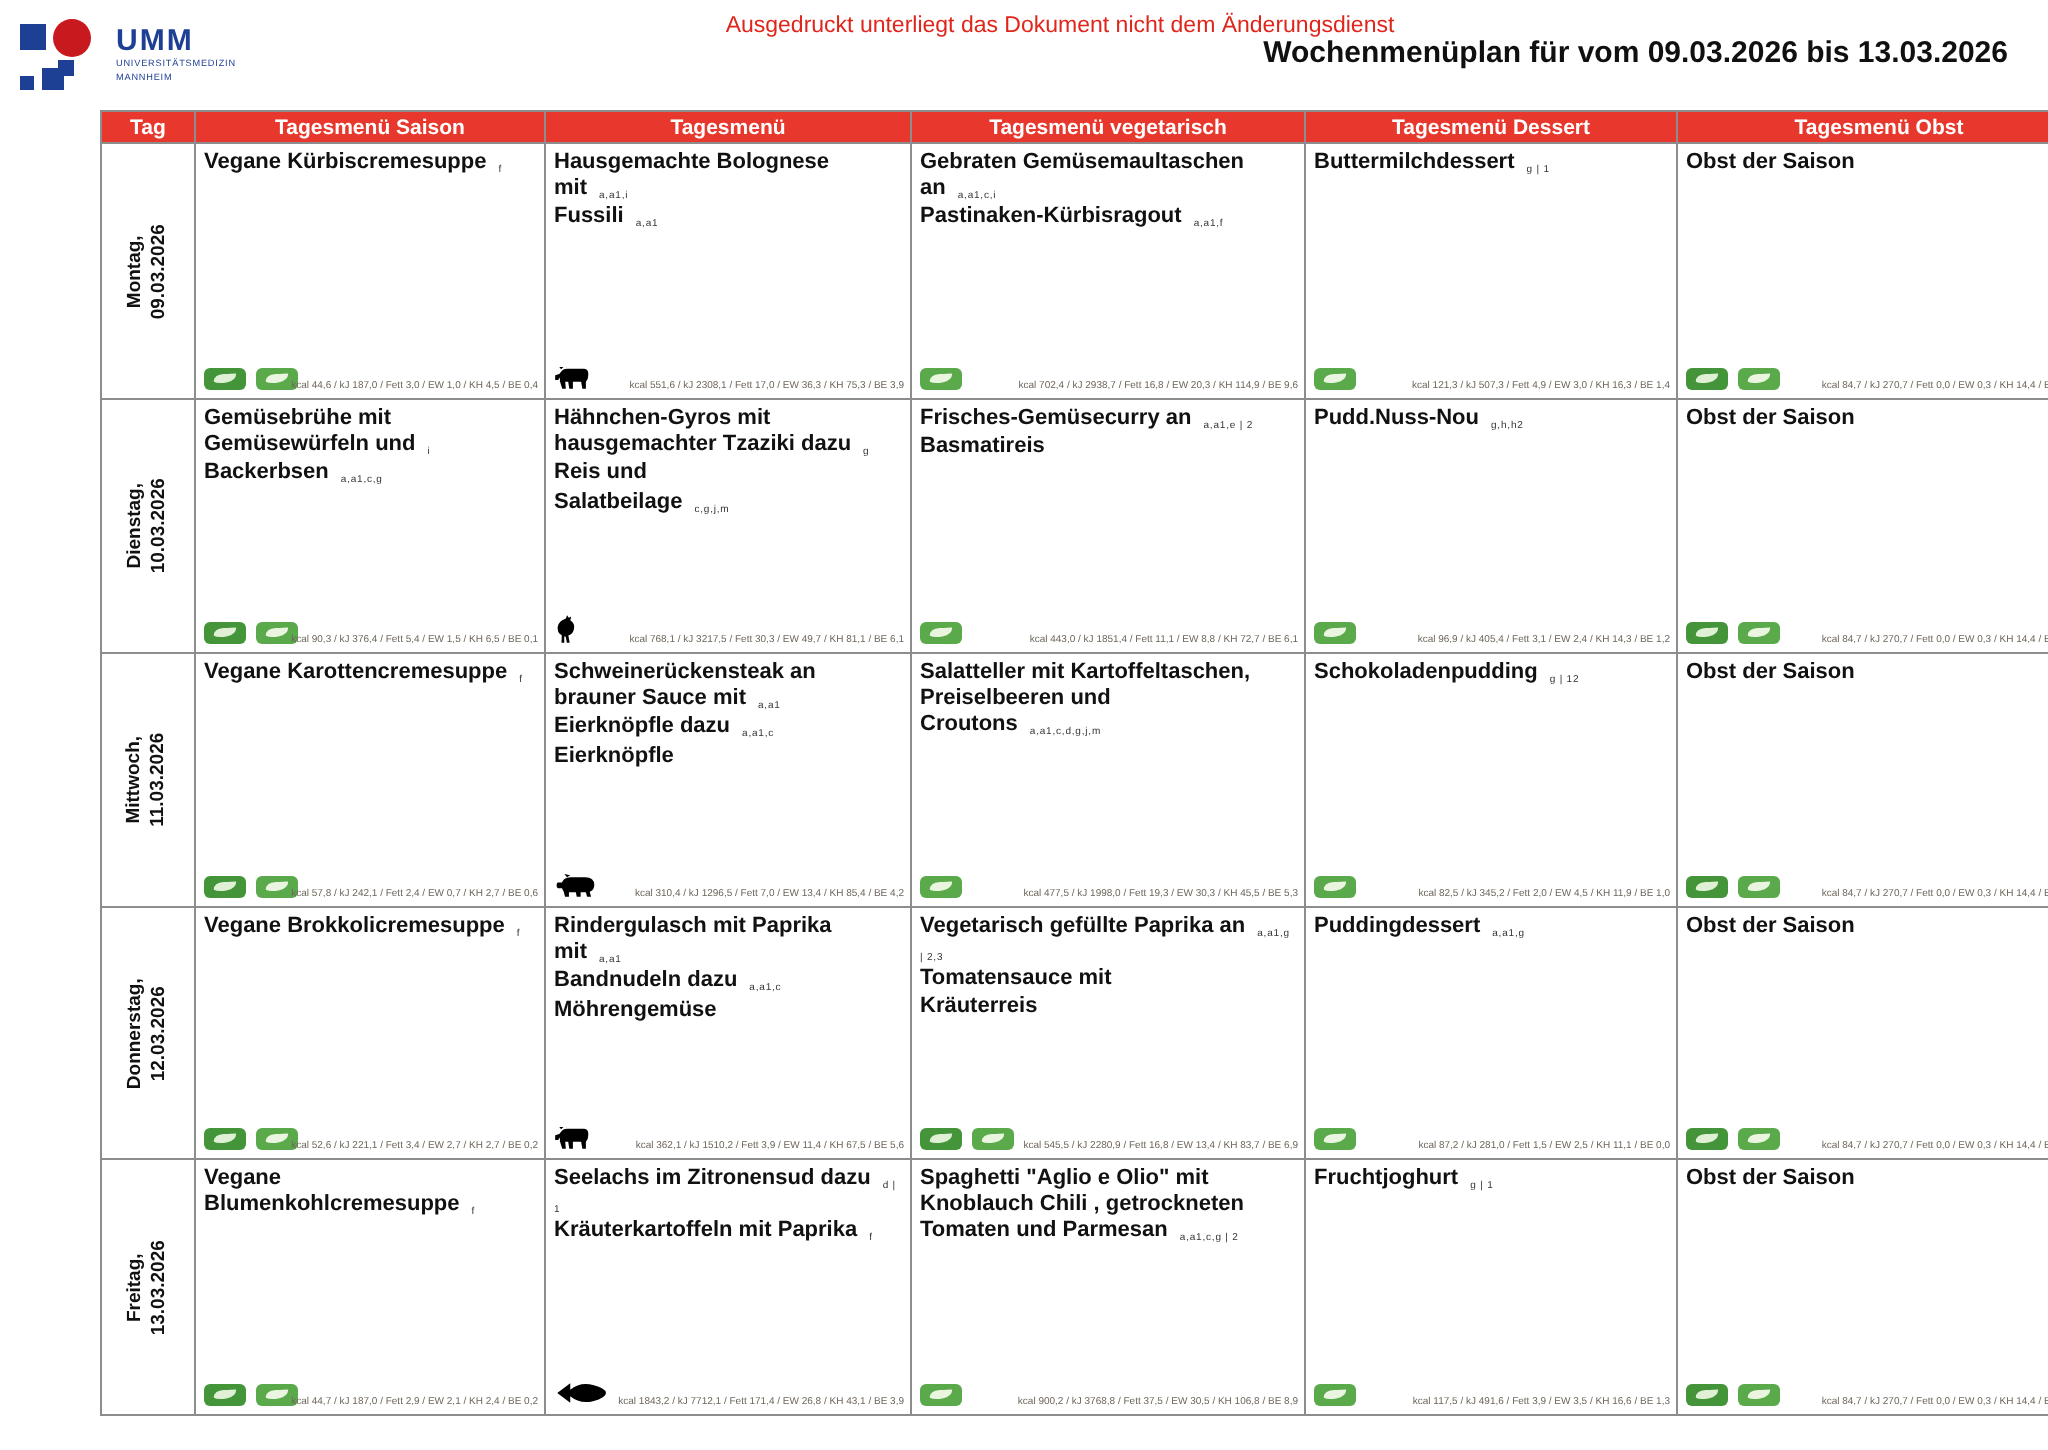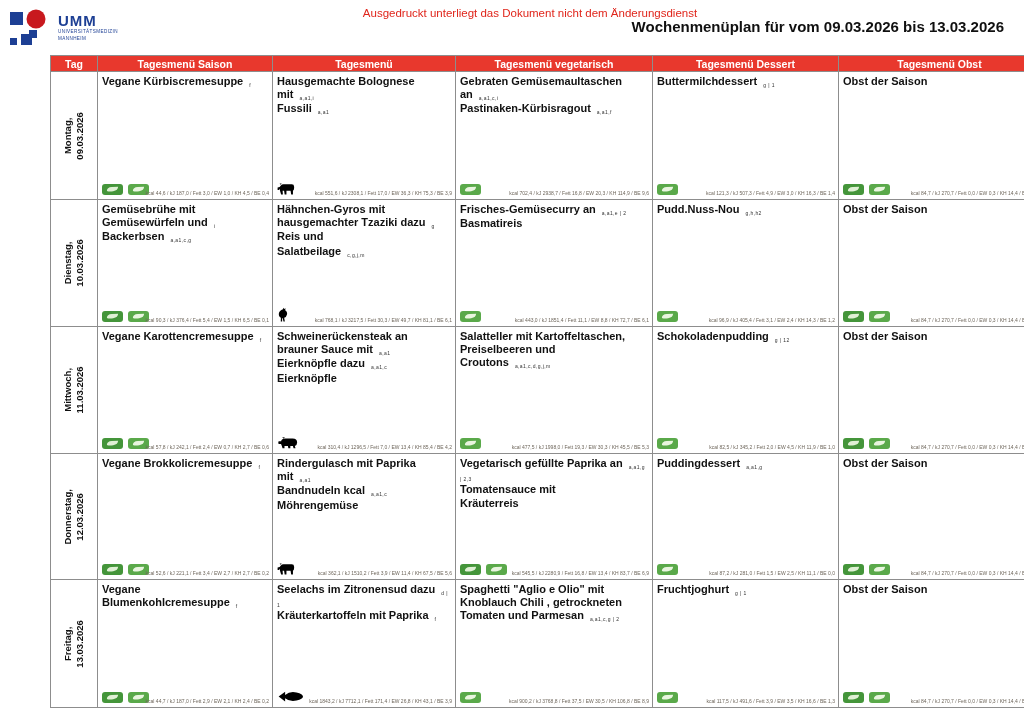--- a/index.html
+++ b/index.html
@@ -342,21 +342,21 @@
           <svg viewBox="0 0 20 10">
             <path d="M2 7 Q2 2 9 1.5 Q15 1 18 1 Q18 6 11 7.5 Q5 8.5 2 7" fill="#e9f5df"></path>
           </svg>
         </span>
       </div>
       <div class="nutrition">kcal 52,6 / kJ 221,1 / Fett 3,4 / EW 2,7 / KH 2,7 / BE 0,2</div>
     </div>
     <div class="td menu-cell">
       <div class="cell-items">
         <div class="menu-item"><span class="mi-text">Rindergulasch mit Paprika mit</span><span class="mi-codes">a,a1</span></div>
-        <div class="menu-item"><span class="mi-text">Bandnudeln kcal</span><span class="mi-codes">a,a1,c</span></div>
+        <div class="menu-item"><span class="mi-text">Bandnudeln dazu</span><span class="mi-codes">a,a1,c</span></div>
         <div class="menu-item"><span class="mi-text">Möhrengemüse</span></div>
       </div>
       <div class="cell-icons">
         <span class="animal">
           <svg viewBox="0 0 34 22">
             <path d="M29 8 Q29 4 25 4 L11 4 Q8 4 6.5 6 L4.5 8.5 L1 9.5 L1 13.5 L3.5 13.5 L5 11.5 L5 14.5 L7 21 L10 21 L9.5 15 L12 15 L13 21 L16 21 L16 15 L23 15 L24 21 L27 21 L27 15 Q29 13 29 10 Z M6 4.5 L4.5 2.5 L8 2.5 Z"></path>
           </svg>
         </span>
       </div>
       <div class="nutrition">kcal 362,1 / kJ 1510,2 / Fett 3,9 / EW 11,4 / KH 67,5 / BE 5,6</div>

